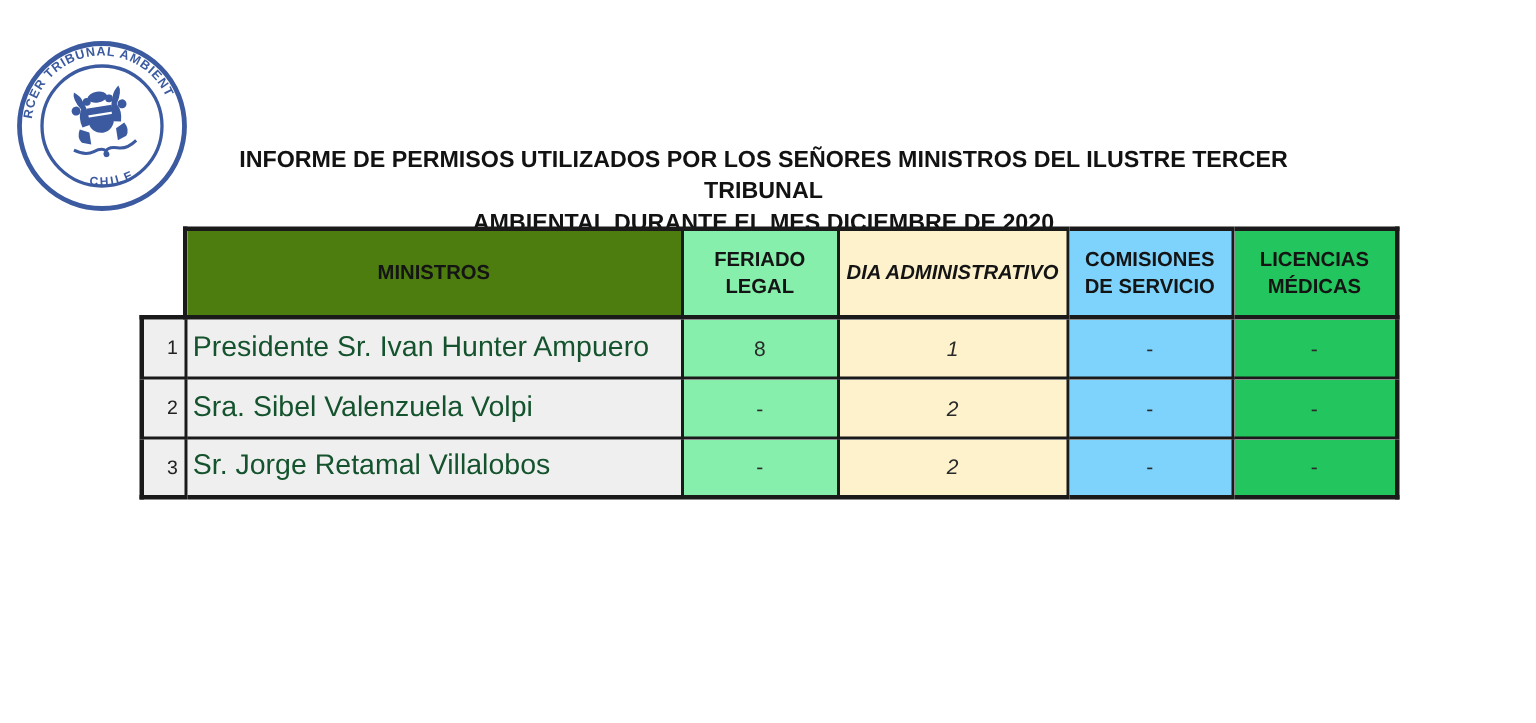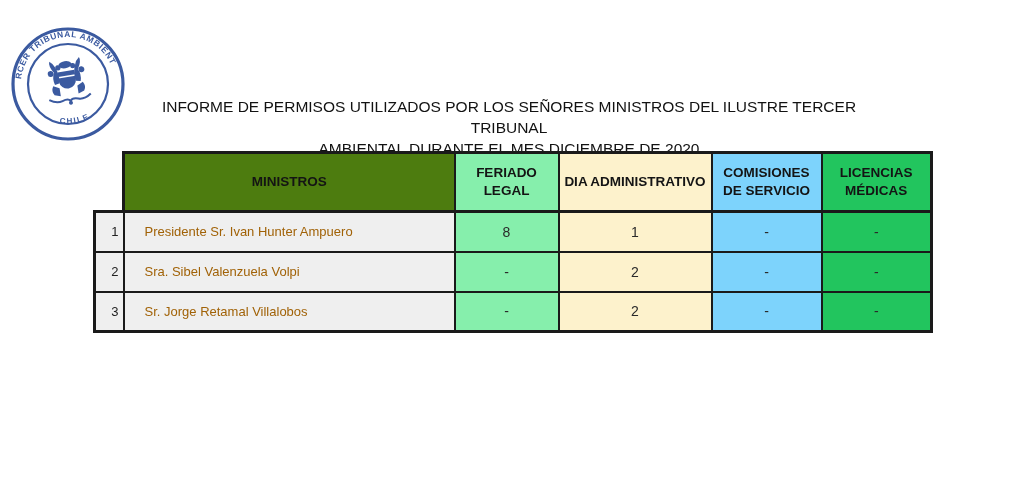--- a/index.html
+++ b/index.html
@@ -7,21 +7,21 @@
     width:1024px;height:482px;position:relative;overflow:hidden;
     background:#ffffff;
     font-family:"Liberation Sans","DejaVu Sans",sans-serif;
     color:#151515;
   }
   
   .seal{position:absolute;left:9px;top:18px;width:120px;height:133px;}
   
   .title{
     position:absolute;left:133px;top:96px;width:752px;
-    text-align:center;font-weight:normal;font-size:15.5px;line-height:21px;
+    text-align:center;font-weight:bold;font-size:15.5px;line-height:21px;
     color:#121212;letter-spacing:0px;
   }
   
   .report-table-wrap{position:absolute;left:93px;top:151px;}
   table{border-collapse:collapse;table-layout:fixed;width:837px;}
   col.c-num{width:29px;}
   col.c-name{width:331px;}
   col.c-feriado{width:104px;}
   col.c-dia{width:153px;}
   col.c-com{width:110px;}
@@ -45,26 +45,26 @@
     border:2px solid #1a1a1a;vertical-align:middle;padding:2px 3px;
   }
   tbody tr:first-child td{border-top:3px solid #1a1a1a;}
   tbody tr:last-child td{border-bottom:3px solid #1a1a1a;}
   tbody td:first-child{border-left:3px solid #1a1a1a;}
   tbody td:last-child{border-right:3px solid #1a1a1a;}
 
   .bg-gray{background:#4d7c0f;}
   .bg-gray-light{background:#efefef;}
   .bg-green{background:#86efac;}
-  .bg-yellow{background:#fdf2cc;}
+  .bg-yellow{background:#fdf2cc;font-style:italic;}
   .bg-blue{background:#7dd3fc;}
   .bg-pink{background:#22c55e;}
 
   td.num{font-size:13px;text-align:right;padding-right:4px;color:#222;}
-  td.name{font-size:13px;text-align:left;padding-left:20px;color:#a16207;}
+  td.name{font-size:19px;text-align:left;padding-left:4px;color:#14532d;}
   td.val{font-size:14px;text-align:center;color:#2a2a2a;}
 </style>
 </head>
 <body>
 
 <div class="seal">
   <svg width="120" height="133" viewBox="0 0 120 133">
     <defs>
       <path id="arcTop" d="M 13.6 53.8 A 47 47 0 0 1 104.4 53.8" fill="none"></path>
       <path id="arcBottom" d="M 41 102 A 50 50 0 0 0 79 102" fill="none"></path>

